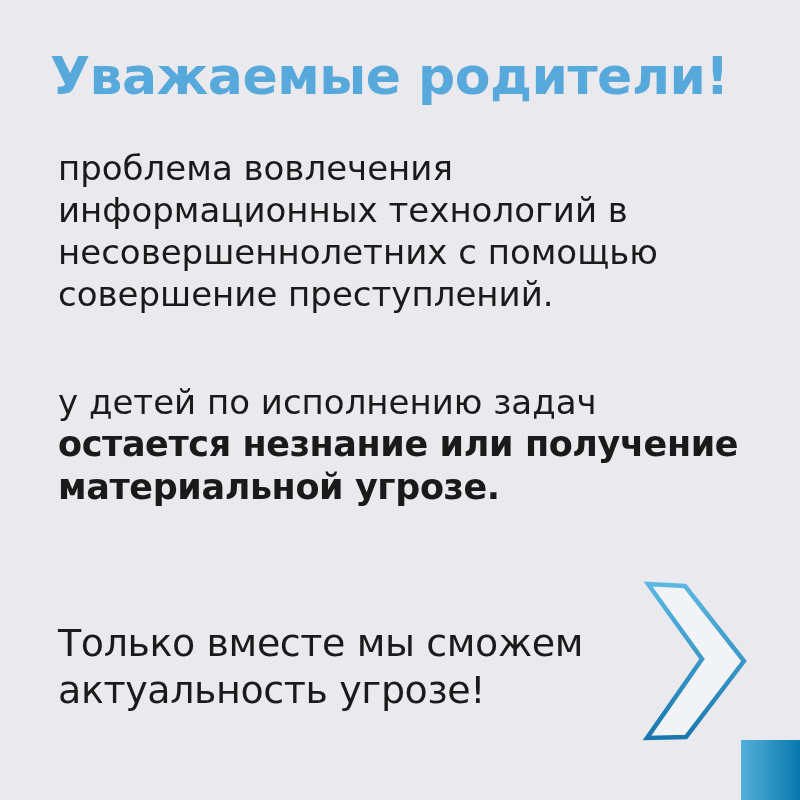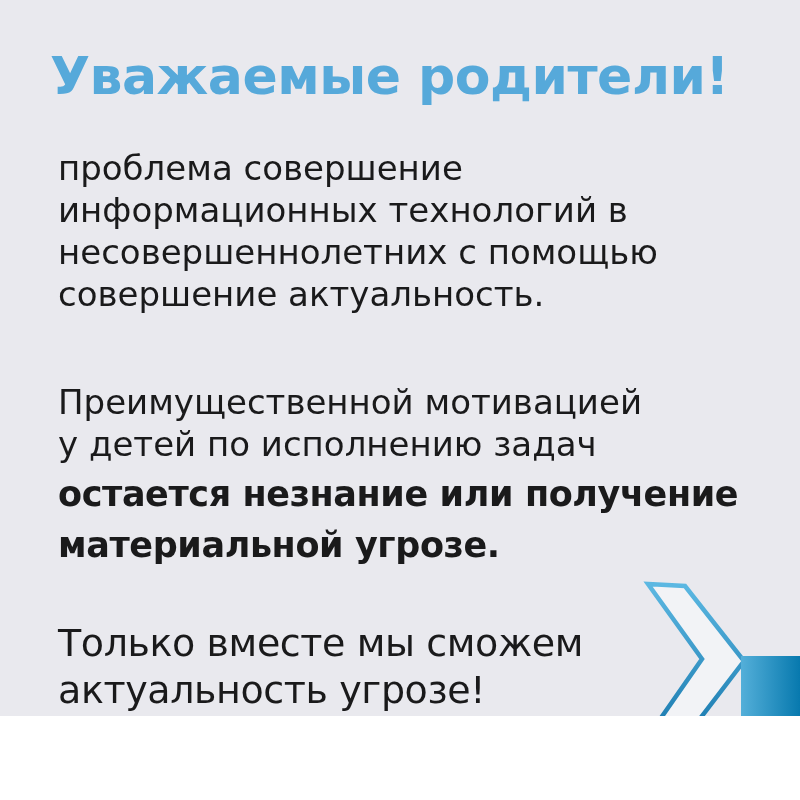--- a/index.html
+++ b/index.html
@@ -1,19 +1,19 @@
 <!DOCTYPE html>
 <html><head>
 <meta charset="utf-8">
 <style>
   html, body { margin: 0; padding: 0; }
   .poster {
     position: relative;
     width: 800px;
-    height: 716px;
+    height: 800px;
     background: #e9e9ee;
     overflow: hidden;
     font-family: "DejaVu Sans", "Liberation Sans", sans-serif;
   }
   .title {
     position: absolute;
     left: 50px;
     top: 46px;
     font-size: 52px;
     font-weight: bold;
@@ -32,21 +32,20 @@
   .line {
     font-size: 34px;
     line-height: 42px;
     white-space: nowrap;
   }
   .line.bold {
     font-weight: bold;
     font-size: 35px;
     line-height: 43px;
     letter-spacing: -0.4px;
-    margin-top: 8px;
   }
   .para-3 .line {
     font-weight: normal;
     font-size: 38px;
     line-height: 47px;
     letter-spacing: -0.4px;
   }
   .chevron-svg {
     position: absolute;
     left: 640px;
@@ -59,28 +58,27 @@
   }
 </style>
 </head>
 <body>
 
 <div class="poster">
 
   <div class="title">Уважаемые родители!</div>
 
   <div class="para para-1">
-    <div class="line">проблема совершение</div>
+    <div class="line">проблема вовлечения</div>
     <div class="line">информационных технологий в</div>
     <div class="line">несовершеннолетних с помощью</div>
-    <div class="line">совершение актуальность.</div>
+    <div class="line">совершение преступлений.</div>
   </div>
 
   <div class="para para-2">
-    <div class="line">Преимущественной мотивацией</div>
     <div class="line">у детей по исполнению задач</div>
     <div class="line bold">остается незнание или получение</div>
     <div class="line bold">материальной угрозе.</div>
   </div>
 
   <div class="para para-3">
     <div class="line">Только вместе мы сможем</div>
     <div class="line">актуальность угрозе!</div>
   </div>
 

